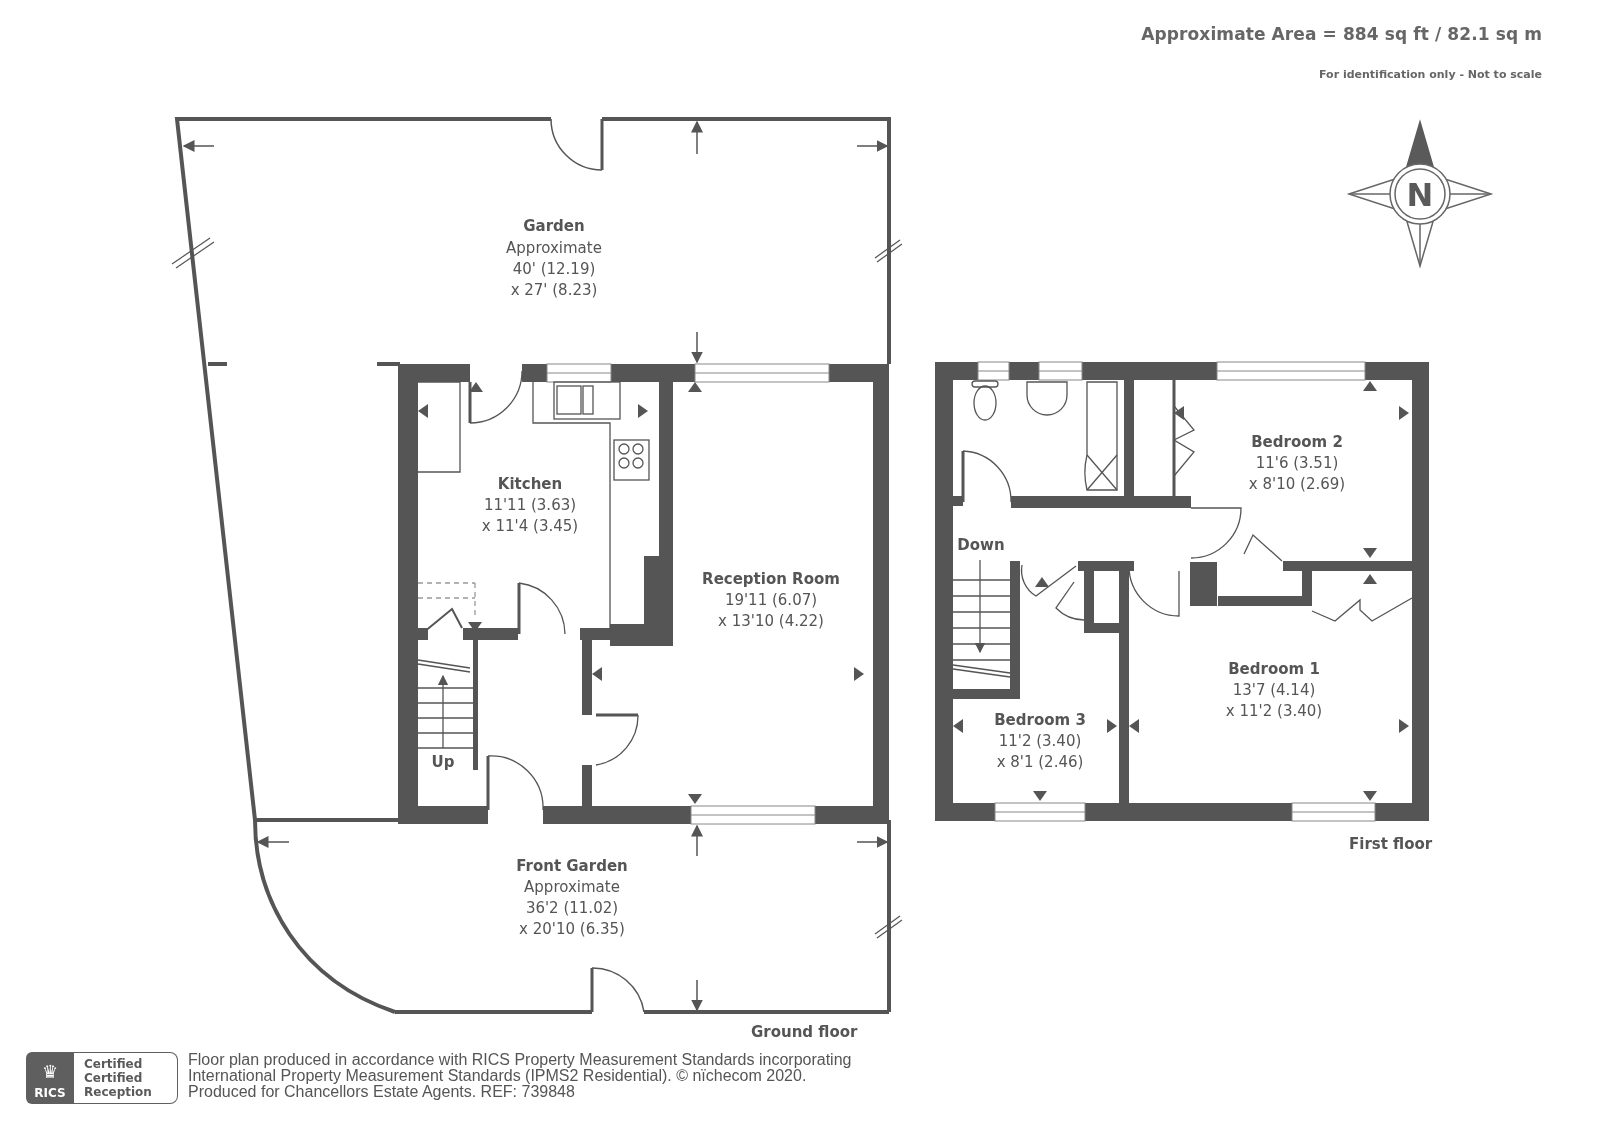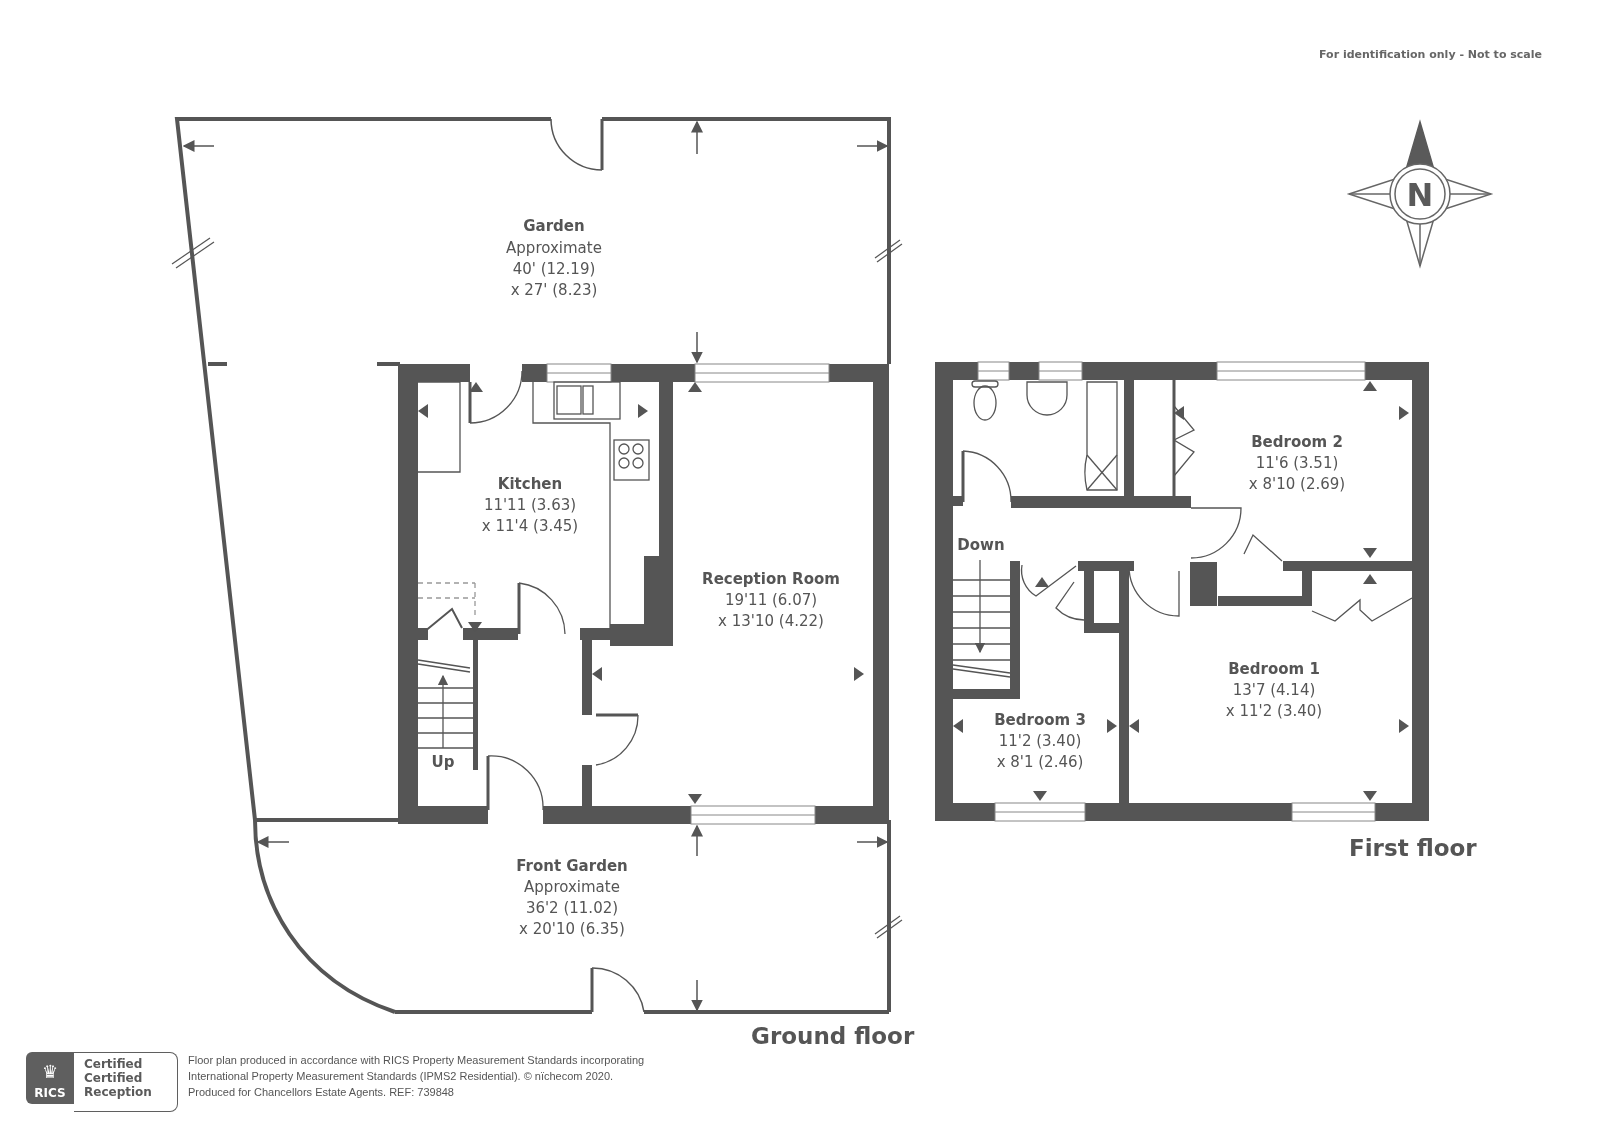--- a/index.html
+++ b/index.html
@@ -5,35 +5,36 @@
   html, body { margin: 0; padding: 0; background: #ffffff; }
   body { width: 1600px; height: 1130px; position: relative; overflow: hidden;
          font-family: "DejaVu Sans", "Liberation Sans", sans-serif; color: #575757; }
   .header-area { position: absolute; right: 58px; top: 24px; text-align: right; }
   .area-title { font-size: 17px; font-weight: bold; color: #666; letter-spacing: 0.1px; }
   .area-sub { font-size: 11px; font-weight: bold; color: #666; margin-top: 24px; }
   svg#plan { position: absolute; left: 0; top: 0; }
   .room-label { font-family: "DejaVu Sans", sans-serif; fill: #555; text-anchor: middle; }
   .room-name { font-size: 15px; font-weight: bold; }
   .room-dim { font-size: 15px; }
-  .floor-label { position: absolute; font-size: 23px; font-weight: bold; color: #555; }
+  .floor-label { position: absolute; font-size: 15px; font-weight: bold; color: #555; }
   .footer { position: absolute; left: 26px; top: 1052px; display: flex; align-items: flex-start; }
   .rics-logo { width: 48px; height: 52px; background: #5f5f5f; border-radius: 6px 0 0 6px;
                display: flex; flex-direction: column; align-items: center; justify-content: flex-end;
                color: #fff; font-weight: bold; font-size: 12px; padding-bottom: 4px; box-sizing: border-box; }
   .rics-lion { font-size: 18px; margin-bottom: 4px; }
-  .cert-box { width: 104px; height: 60px; border: 1.5px solid #5f5f5f; border-left: none;
+  .cert-box { width: 104px; height: 52px; border: 1.5px solid #5f5f5f; border-left: none;
               border-radius: 0 8px 8px 0; box-sizing: border-box; padding: 4px 10px;
               font-family: "DejaVu Sans", sans-serif; font-size: 12px; font-weight: bold; color: #5a5a5a; line-height: 14px; }
-  .footer-text { margin-left: 10px; font-family: "Liberation Sans", sans-serif; font-size: 11px; color: #555; line-height: 16px; margin-top: 0px; }
+  .footer-text { margin-left: 10px; font-family: "Liberation Sans", sans-serif; font-size: 16px; color: #555; line-height: 16px; margin-top: 0px; }
 </style>
 </head>
 <body>
 
 <div class="header-area">
+  <div class="area-title">Approximate Area = 884 sq ft / 82.1 sq m</div>
   <div class="area-sub">For identification only - Not to scale</div>
 </div>
 
 <svg id="plan" width="1600" height="1130" viewBox="0 0 1600 1130">
   <defs>
     <marker id="arr" markerWidth="8" markerHeight="8" refX="7" refY="4" orient="auto">
       <path d="M0,0 L8,4 L0,8 z" fill="#555"></path>
     </marker>
   </defs>
 

